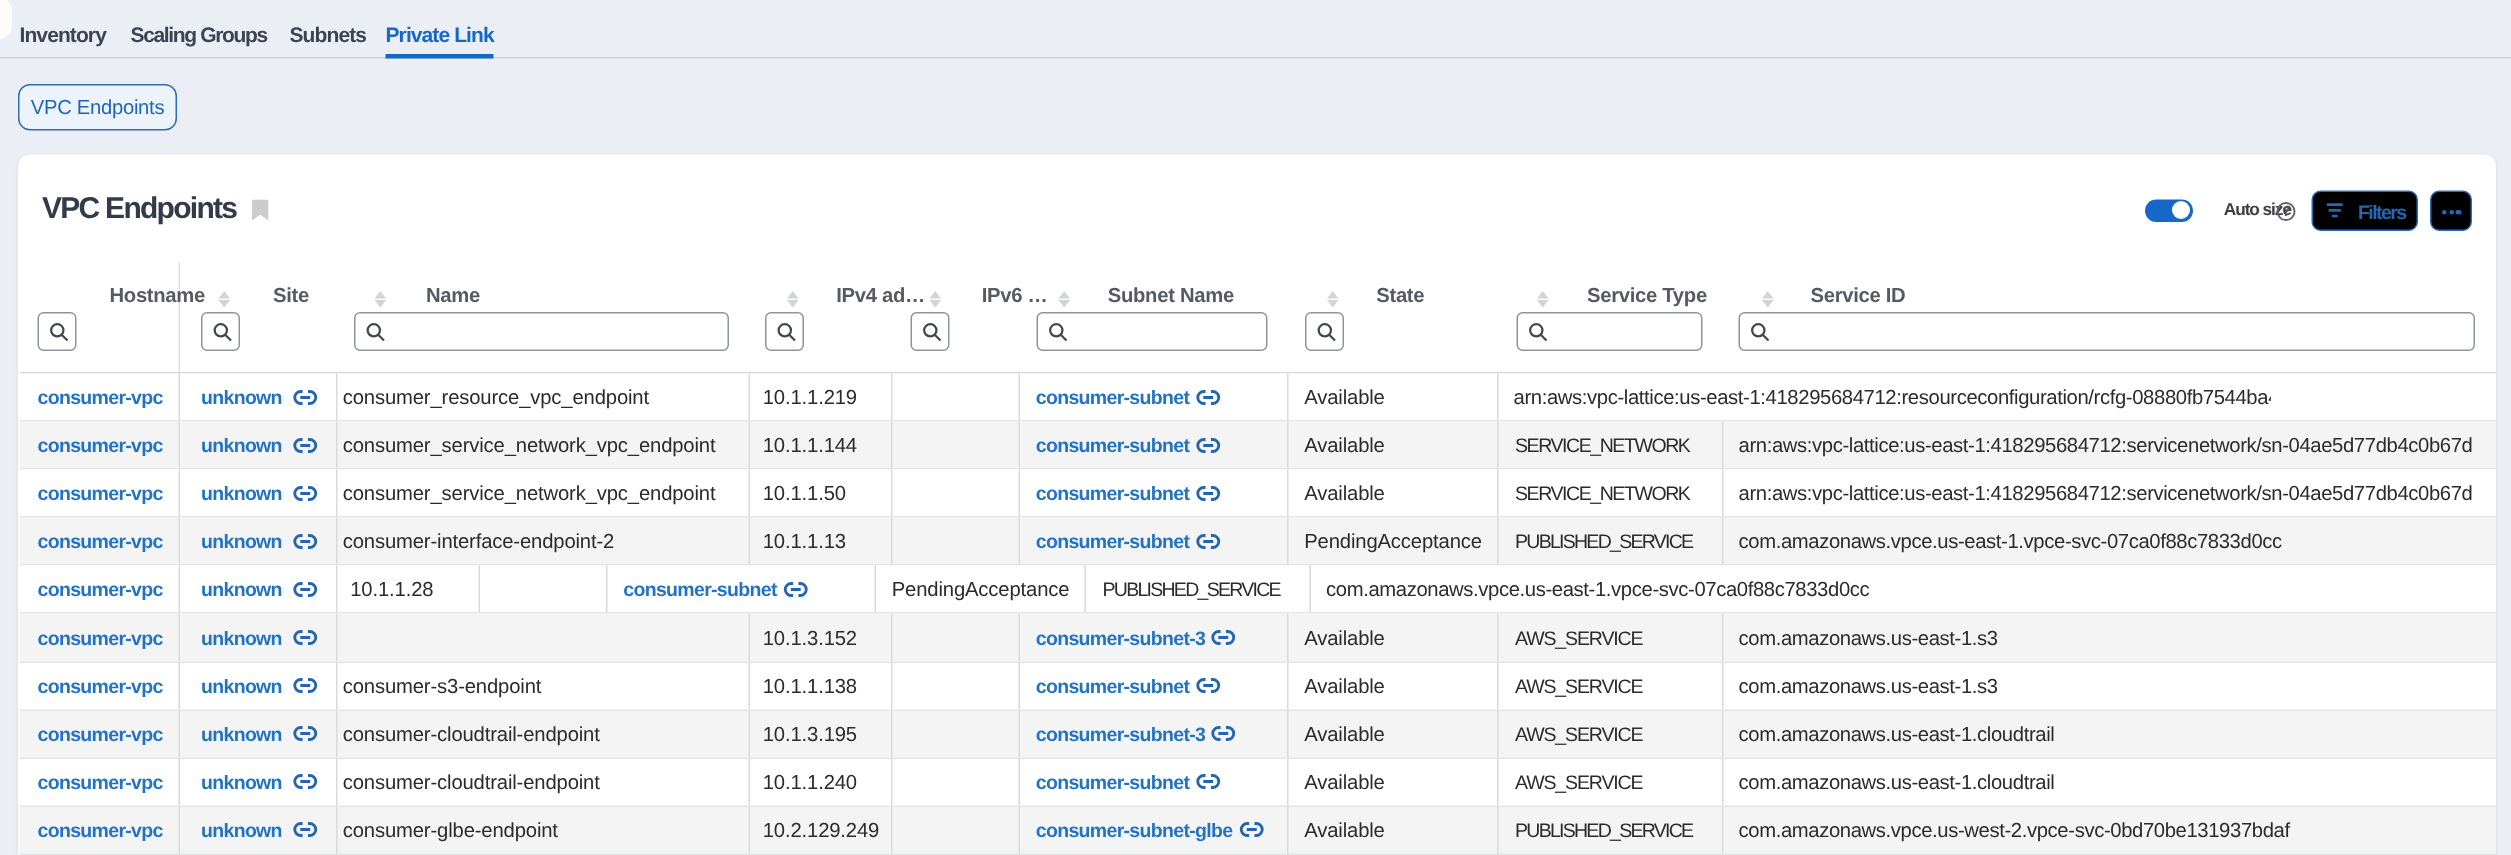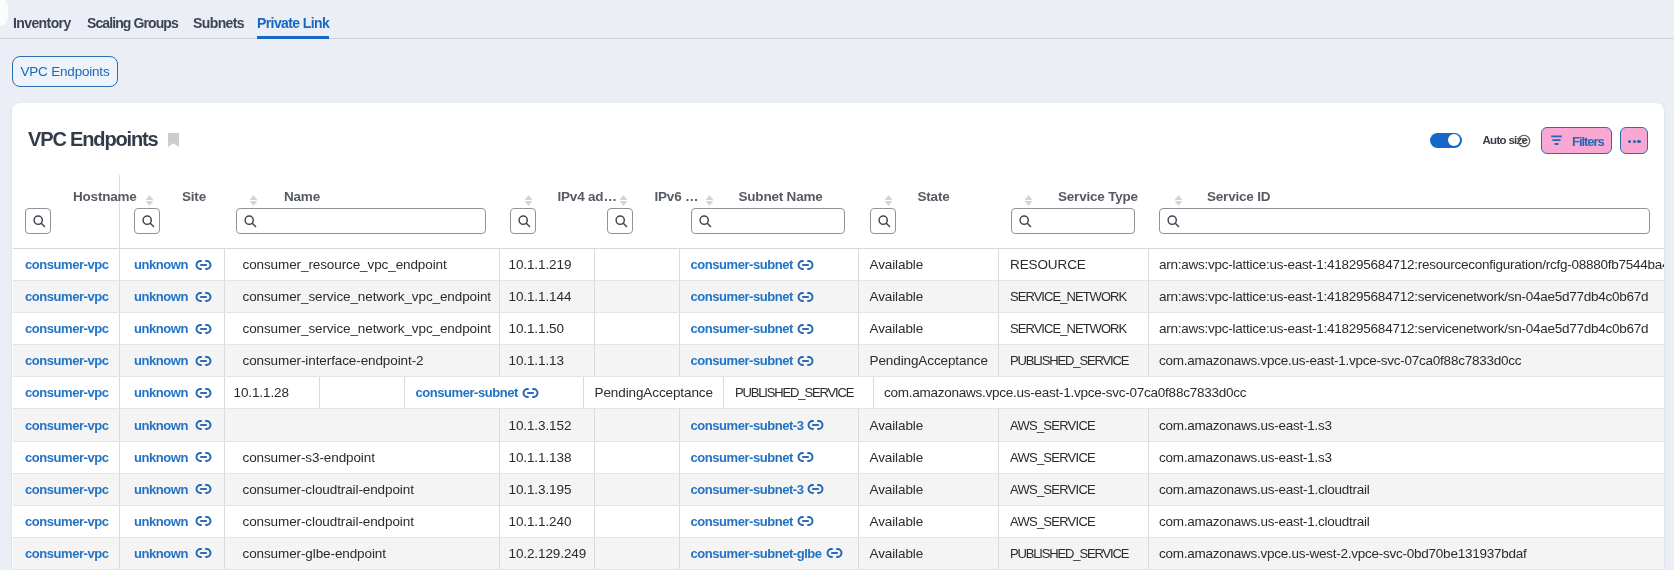--- a/index.html
+++ b/index.html
@@ -27,21 +27,21 @@
   overflow:hidden;
 }
 .title { position:absolute; left:16px; top:25.5px; font-size:20px; line-height:21px; font-weight:700; color:#323b49; letter-spacing:-1.15px; }
 .bookmark { position:absolute; left:156px; top:29.5px; }
 .toggle { position:absolute; left:1418px; top:29.5px; width:31.5px; height:15px; border-radius:7.5px; background:#1568c7; }
 .toggle .knob { position:absolute; right:1.5px; top:1.5px; width:12px; height:12px; border-radius:50%; background:#fff; }
 .autosize { position:absolute; left:1454.5px; top:31px; font-size:11.5px; line-height:12px; font-weight:700; color:#3a3f47; letter-spacing:-0.7px;margin-left:16px; }
 .help { position:absolute; left:1505px; top:30.5px; }
 .btn {
   position:absolute; top:23.5px; height:27px; border:1.5px solid #2b6cb5; border-radius:6px;
-  background:#f9a8d4; color:#2268b5; font-size:13px; font-weight:700; letter-spacing:-1.05px;
+  background:#000000; color:#2268b5; font-size:13px; font-weight:700; letter-spacing:-1.05px;
 }
 .btn.filters { left:1528.5px; width:71px; }
 .btn.more { left:1608px; width:28px; }
 .filters .ficon { position:absolute; left:8px; top:7.5px; }
 .filters .ftxt { position:absolute; left:30.5px; top:6.5px; }
 .more .dots { position:absolute; left:5.5px; top:12px; }
 .dot { display:inline-block; width:3.1px; height:3.1px; border-radius:50%; background:#2268b5; margin-left:1.6px; vertical-align:top; }
 .tbl { position:absolute; left:1px; top:0; width:1651px; }
 .hsep { position:absolute; left:106px; top:72px; width:1px; height:74px; background:#dcdee2; }
 .hrow { position:absolute; top:86px; left:0; width:1651px; height:26px;margin-left:48px; }
@@ -53,21 +53,21 @@
 .hbot { position:absolute; left:0; top:145px; width:1651px; height:1px; background:#d5d7da; }
 .rows { position:absolute; left:0; top:146px; width:1651px; }
 .row { display:flex; height:32.1px; align-items:center; border-bottom:1px solid #e2e4e7; background:#fff; }
 .row.alt { background:#f4f4f5; }
 .cell {
   height:100%; border-right:1px solid #d8dadd; display:flex; align-items:center;
   font-size:13.5px; color:#2b2b2b; letter-spacing:-0.1px; overflow:hidden; white-space:nowrap; flex:none;
 }
 .c1 { width:107px; padding-left:12px; }
 .c2 { width:104.5px; padding-left:14px; }
-.c3 { width:275px; padding-left:18px; }
+.c3 { width:275px; padding-left:4px; }
 .c4 { width:95px; padding-left:9px; }
 .c5 { width:85.5px; padding-left:12px; }
 .c6 { width:179px; padding-left:10.5px; }
 .c7 { width:140px; padding-left:10.5px; }
 .c8 { width:150px; padding-left:11px; }
 .c9 { width:515px; padding-left:10px; border-right:none; letter-spacing:-0.25px; }
 .lnk { color:#2273c4; font-weight:700; font-size:13px; letter-spacing:-0.45px; }
 .chain { margin-left:4px; flex:none; }
 </style>
 </head>
@@ -237,23 +237,20 @@
             <span class="lnk">consumer-subnet</span>
             <svg class="chain" width="17" height="10" viewBox="0 0 17 10">
               <g fill="none" stroke="#2465ae" stroke-width="1.9">
                 <path d="M6.7 1 H5.5 A4 4 0 0 0 5.5 9 H6.7"></path>
                 <path d="M10.3 1 H11.5 A4 4 0 0 1 11.5 9 H10.3"></path>
                 <line x1="5.2" y1="5" x2="11.8" y2="5"></line>
               </g>
             </svg>
           </div>
         <div class="cell c7">Available</div>
-        <div class="cell c8">
-            <span style="">RESOURCE</span>
-          </div>
         <div class="cell c9">arn:aws:vpc-lattice:us-east-1:418295684712:resourceconfiguration/rcfg-08880fb7544ba4a41ad81f02bbfcf0342</div>
       </div>
       <div class="row alt">
         <div class="cell c1">
             <span class="lnk">consumer-vpc</span>
           </div>
         <div class="cell c2">
             <span class="lnk">unknown</span>
             <svg class="chain" style="margin-left:7px" width="17" height="10" viewBox="0 0 17 10">
               <g fill="none" stroke="#2465ae" stroke-width="1.9">

